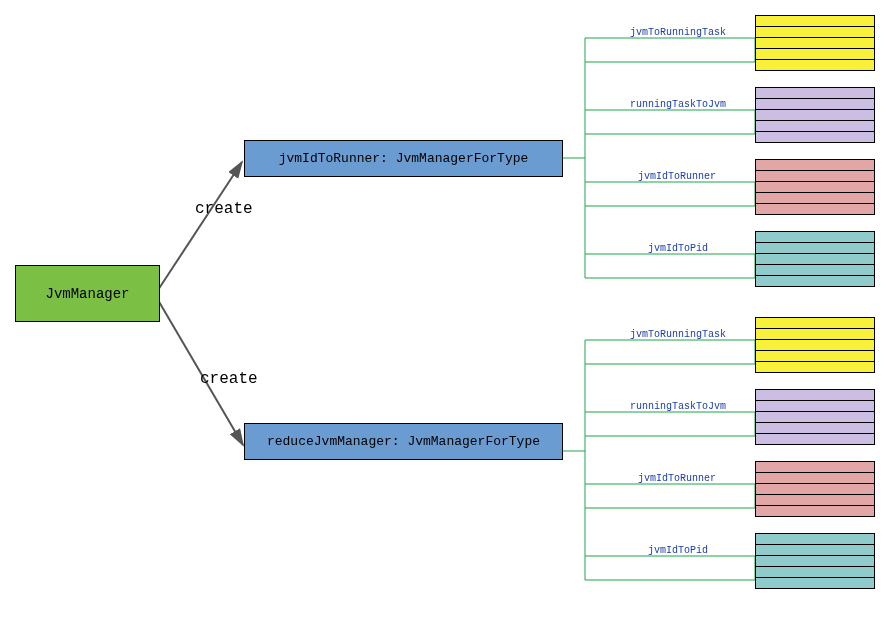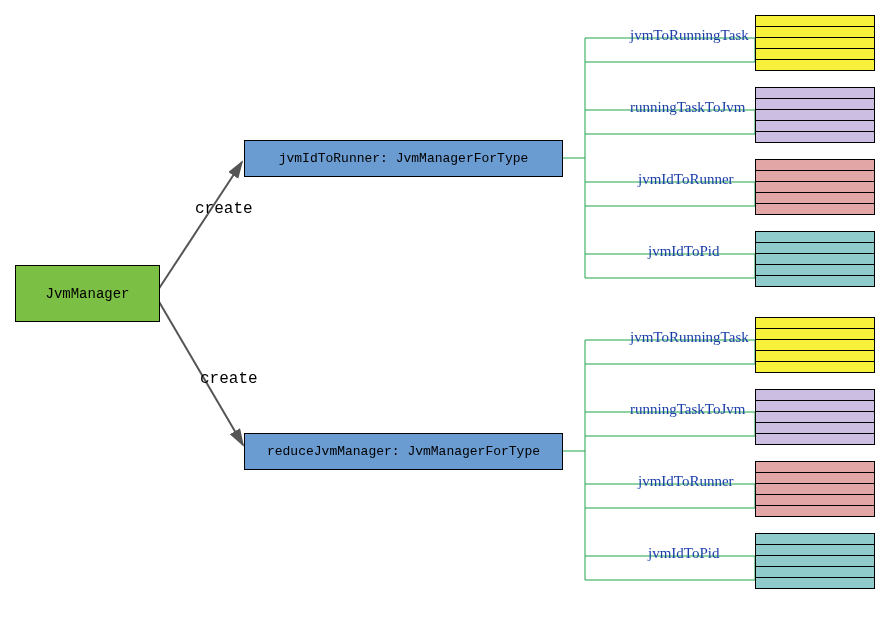--- a/index.html
+++ b/index.html
@@ -34,22 +34,22 @@
     text-align: center;
     font-family: "Courier New", monospace;
     font-size: 13px;
     display: flex;
     align-items: center;
     justify-content: center;
   }
   .field-label {
     position: absolute;
     color: #1A3EAA;
-    font-size: 15px;
-    font-family: Liberation Serif, serif;
+    font-size: 10px;
+    font-family: Liberation Mono, monospace;
   }
   .edge-label {
     position: absolute;
     font-size: 16px;
     font-family: "Courier New", monospace;
     color: #000;
   }
   .stack {
     position: absolute;
   }
@@ -125,21 +125,21 @@
 <div class="root-box" style="left:15px; top:265px; width:143px; height:55px;">
   <span>JvmManager</span>
 </div>
 
 <div class="edge-label" style="left:195px; top:200px;">create</div>
 <div class="edge-label" style="left:200px; top:370px;">create</div>
 
 <div class="mgr-box" style="left:244px; top:140px; width:317px; height:35px;">
   <span>jvmIdToRunner: JvmManagerForType</span>
 </div>
-<div class="mgr-box" style="left:244px; top:433px; width:317px; height:35px;">
+<div class="mgr-box" style="left:244px; top:423px; width:317px; height:35px;">
   <span>reduceJvmManager: JvmManagerForType</span>
 </div>
 
 <div class="field-label" style="left:630px; top:27px;">jvmToRunningTask</div>
 <div class="field-label" style="left:630px; top:99px;">runningTaskToJvm</div>
 <div class="field-label" style="left:638px; top:171px;">jvmIdToRunner</div>
 <div class="field-label" style="left:648px; top:243px;">jvmIdToPid</div>
 
 <div class="field-label" style="left:630px; top:329px;">jvmToRunningTask</div>
 <div class="field-label" style="left:630px; top:401px;">runningTaskToJvm</div>

